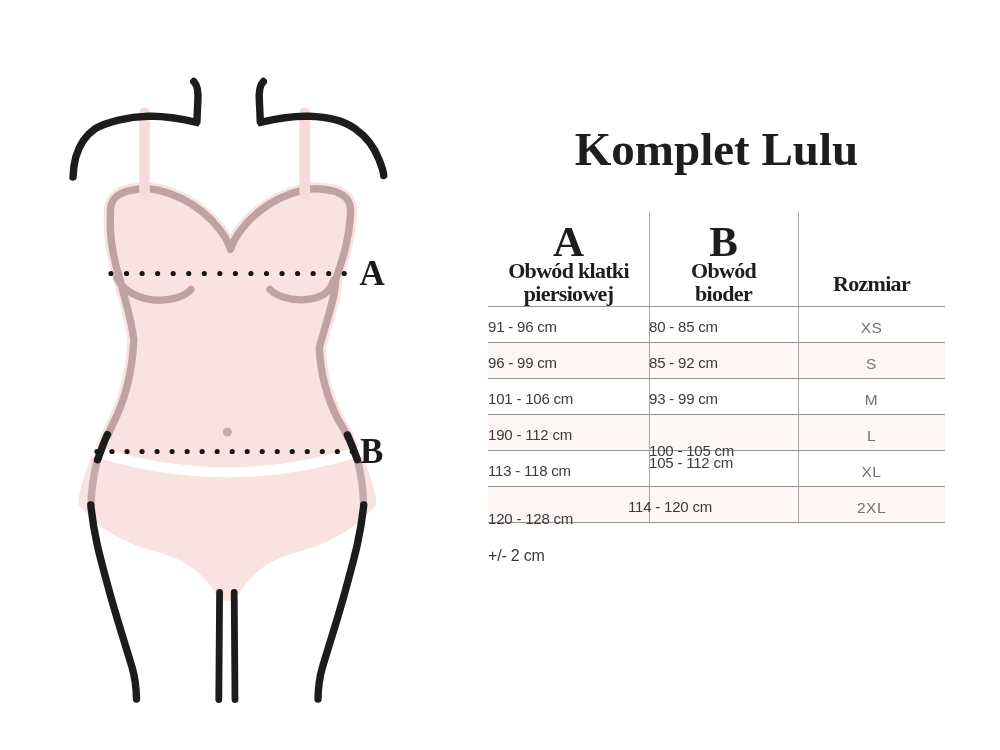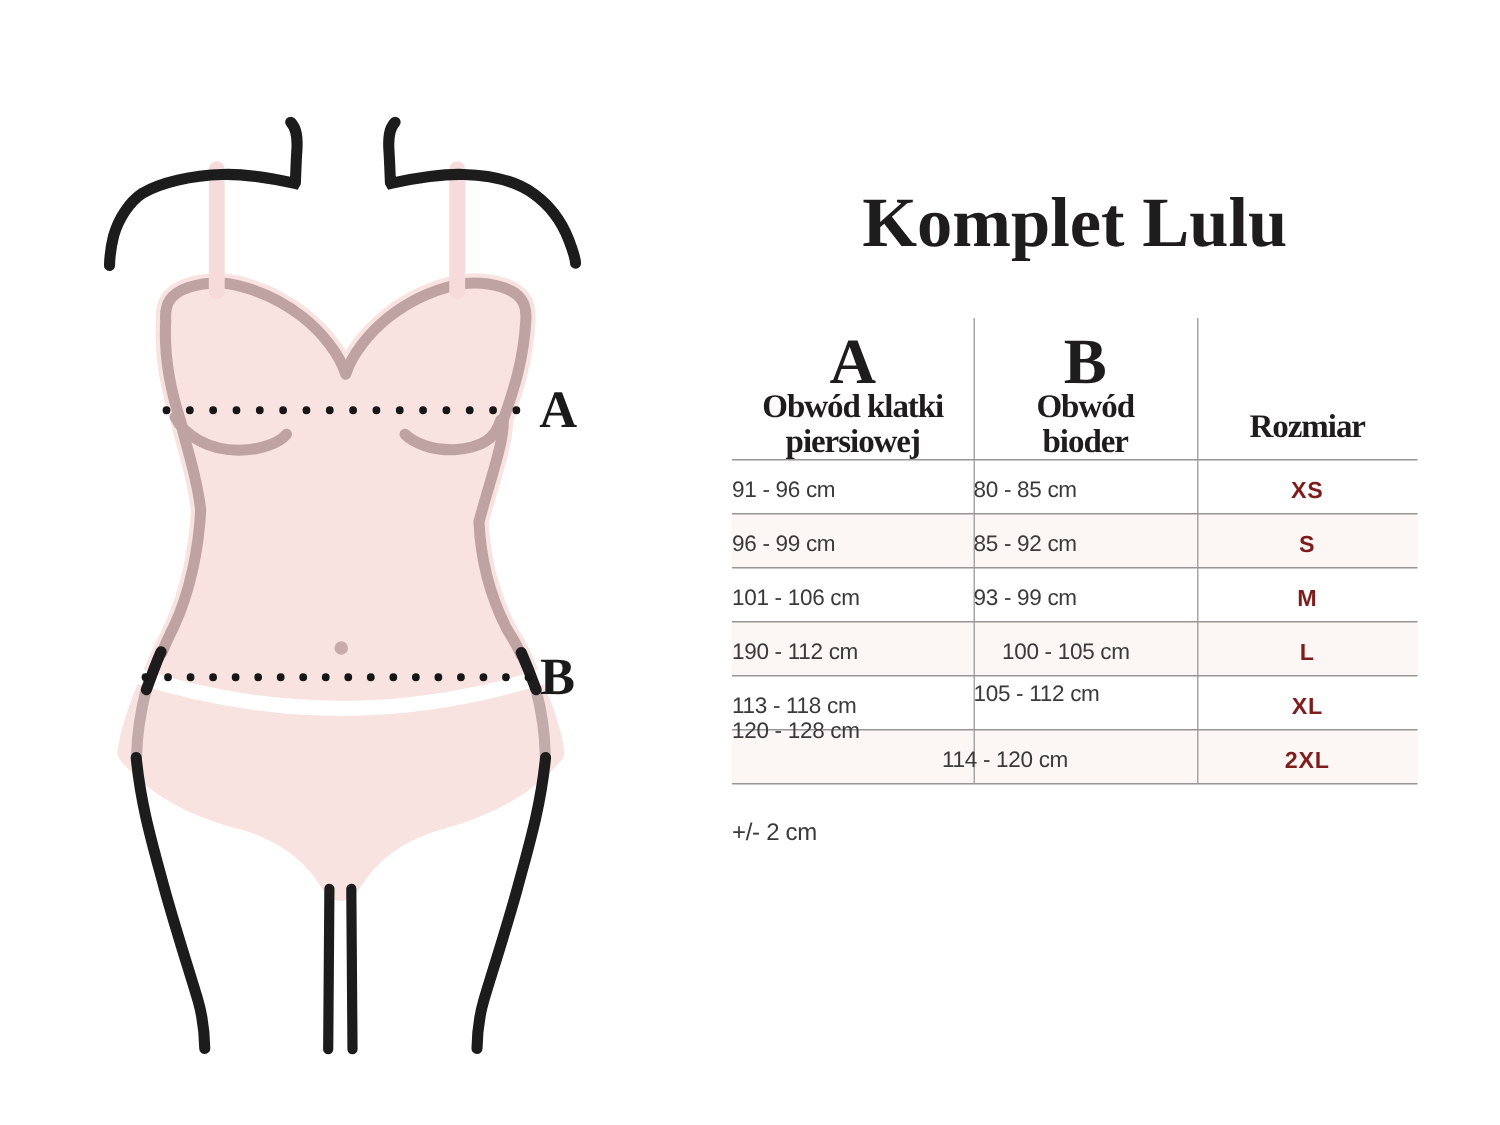--- a/index.html
+++ b/index.html
@@ -7,21 +7,21 @@
        font-family:"Liberation Sans",sans-serif;}
   .abs{position:absolute;}
   .title{left:488px;top:126px;width:457px;text-align:center;
          font-family:"Liberation Serif",serif;font-weight:bold;font-size:47px;
          line-height:1;color:#1e1c1c;}
   .hdrAB{font-family:"Liberation Serif",serif;font-weight:bold;font-size:43px;
          line-height:1;color:#1e1c1c;text-align:center;}
   .hdrtxt{font-family:"Liberation Serif",serif;font-weight:bold;font-size:22px;
           line-height:23px;color:#1e1c1c;text-align:center;letter-spacing:-0.7px;}
   .cell{font-size:15px;color:#3a3a3a;letter-spacing:-0.2px;line-height:17px;}
-  .size{font-size:15.5px;font-weight:bold;color:#7f1d1d;text-align:center;letter-spacing:0.5px;line-height:17px;}
+  .size{font-size:15.5px;font-weight:normal;color:#737373;text-align:center;letter-spacing:0.5px;line-height:17px;}
   .vline{width:1px;background:#a8a6a6;}
   .hline{height:1px;background:#979595;}
   .pinkrow{background:#fcf7f5;}
 </style>
 </head>
 <body>
 
 <svg class="abs" style="left:0;top:0" width="460" height="750" viewBox="0 0 460 750">
 
   <path d="M 110.5,214
@@ -136,26 +136,26 @@
 <div class="abs hdrAB" style="left:649px;top:219.7px;width:149px">B</div>
 <div class="abs hdrtxt" style="left:488px;top:259.1px;width:161px">Obwód klatki<br>piersiowej</div>
 <div class="abs hdrtxt" style="left:649px;top:259.1px;width:149px">Obwód<br>bioder</div>
 <div class="abs hdrtxt" style="left:798px;top:271.7px;width:147px">Rozmiar</div>
 
 <div class="abs cell" style="left:488px;top:394px;width:161px;margin-top:-76px">91 - 96 cm</div>
 <div class="abs cell" style="left:488px;top:394px;width:161px;margin-top:-40px">96 - 99 cm</div>
 <div class="abs cell" style="left:488px;top:394px;width:161px;margin-top:-4px">101 - 106 cm</div>
 <div class="abs cell" style="left:488px;top:394px;width:161px;margin-top:32px">190 - 112 cm</div>
 <div class="abs cell" style="left:488px;top:394px;width:161px;margin-top:68px">113 - 118 cm</div>
-<div class="abs cell" style="left:488px;top:375px;width:161px;margin-top:104px">120 - 128 cm</div>
+<div class="abs cell" style="left:488px;top:406px;width:161px;margin-top:104px">120 - 128 cm</div>
 
 <div class="abs cell" style="left:649px;top:394px;width:149px;margin-top:-76px">80 - 85 cm</div>
 <div class="abs cell" style="left:649px;top:394px;width:149px;margin-top:-40px">85 - 92 cm</div>
 <div class="abs cell" style="left:649px;top:394px;width:149px;margin-top:-4px">93 - 99 cm</div>
-<div class="abs cell" style="left:668px;top:394px;width:149px;margin-top:32px">100 - 105 cm</div>
+<div class="abs cell" style="left:649px;top:394px;width:149px;margin-top:48px">100 - 105 cm</div>
 <div class="abs cell" style="left:649px;top:394px;width:149px;margin-top:60px">105 - 112 cm</div>
 <div class="abs cell" style="left:628px;top:394px;width:149px;margin-top:104px">114 - 120 cm</div>
 
 <div class="abs size" style="left:798px;top:394px;width:147px;margin-top:-75px">XS</div>
 <div class="abs size" style="left:798px;top:394px;width:147px;margin-top:-39px">S</div>
 <div class="abs size" style="left:798px;top:394px;width:147px;margin-top:-3px">M</div>
 <div class="abs size" style="left:798px;top:394px;width:147px;margin-top:33px">L</div>
 <div class="abs size" style="left:798px;top:394px;width:147px;margin-top:69px">XL</div>
 <div class="abs size" style="left:798px;top:394px;width:147px;margin-top:105px">2XL</div>
 

